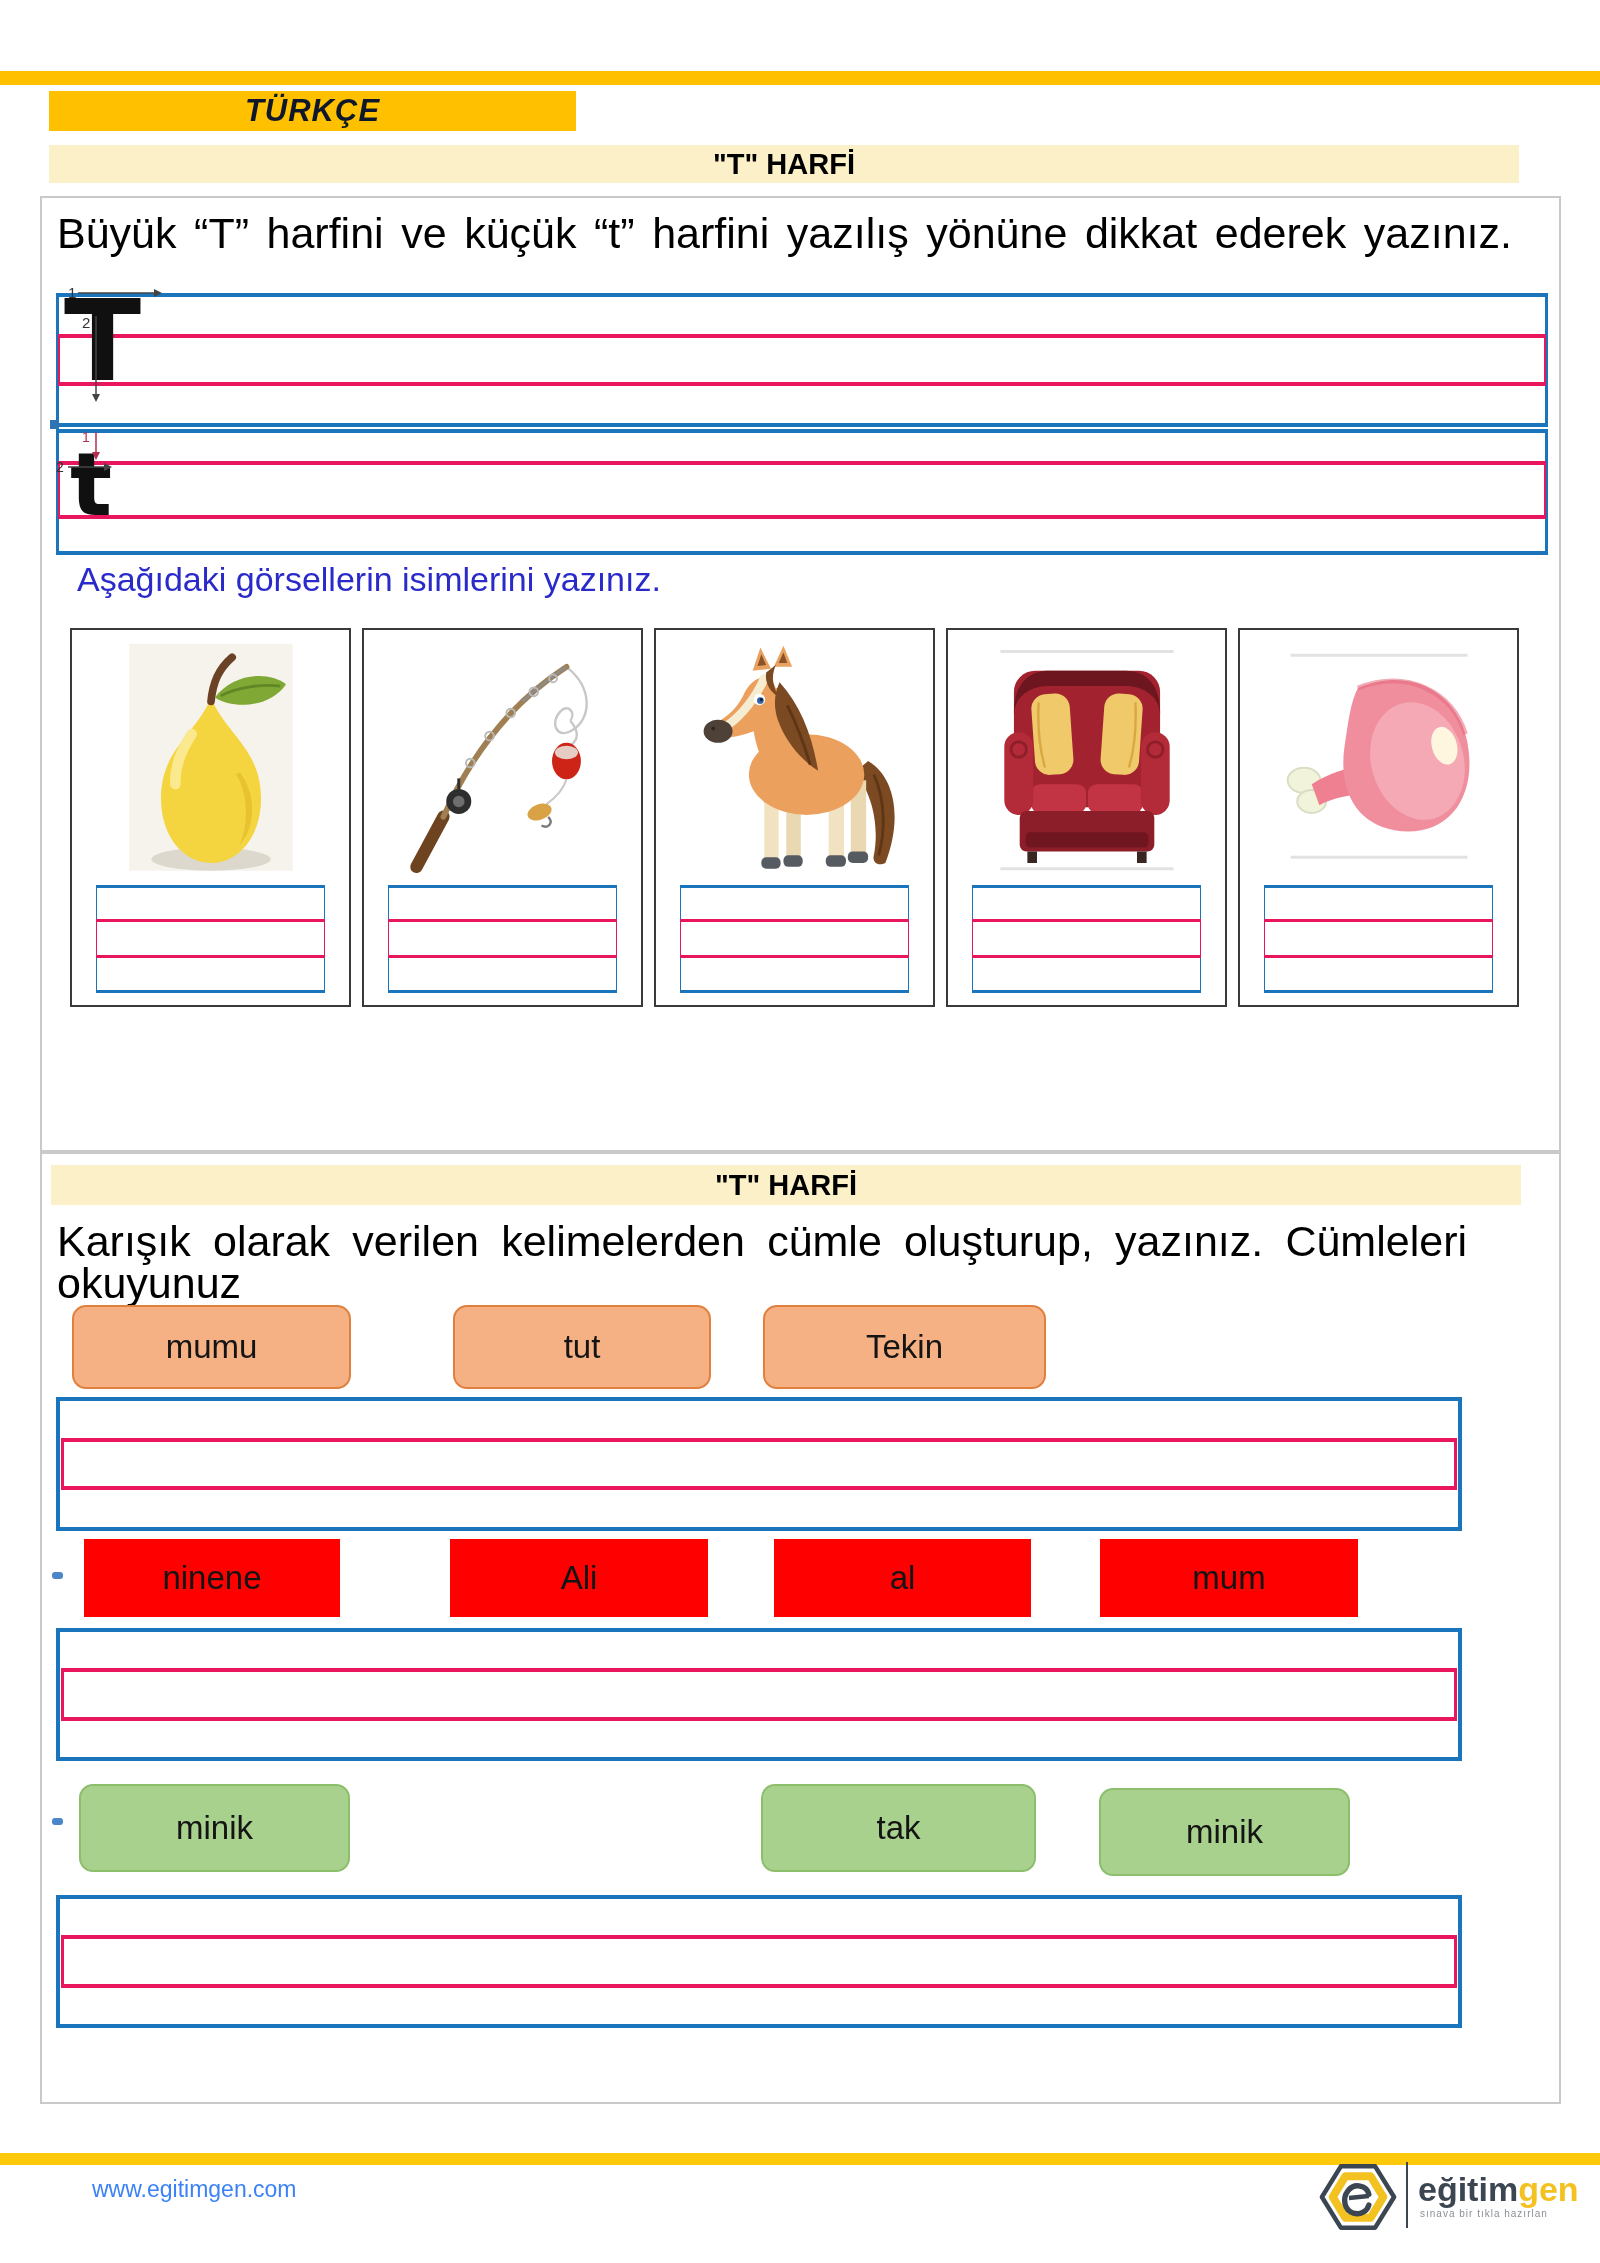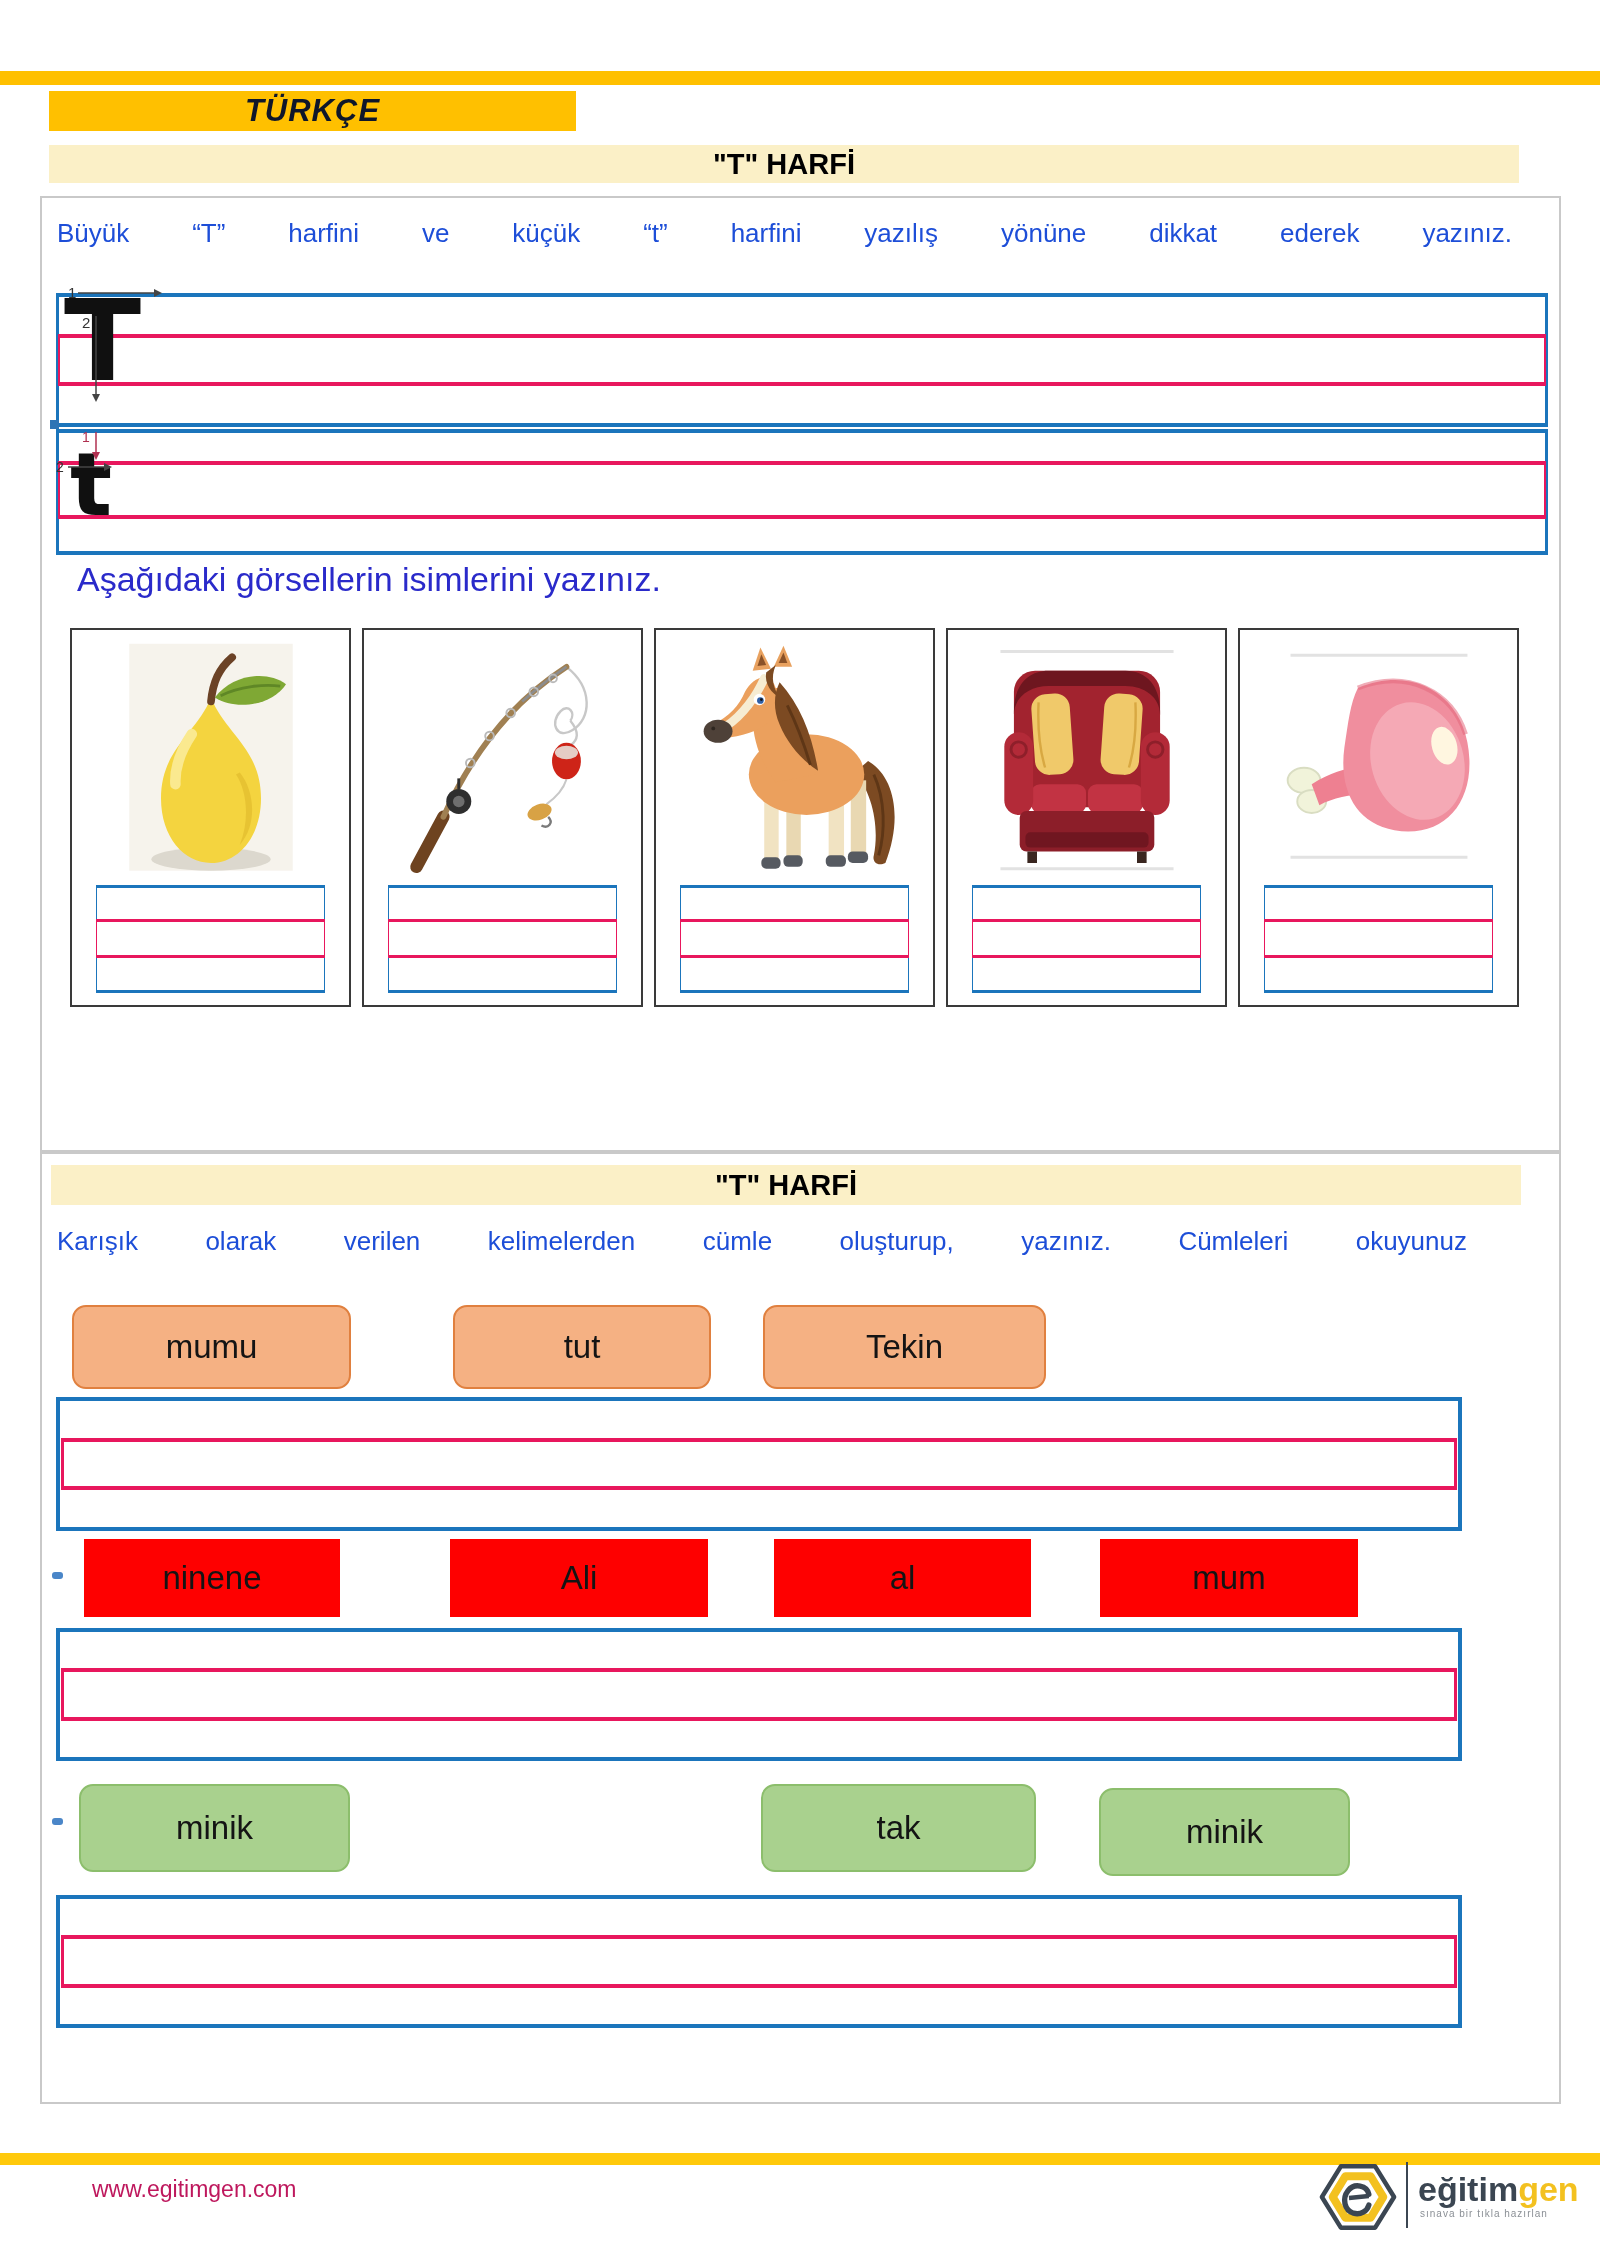--- a/index.html
+++ b/index.html
@@ -11,21 +11,21 @@
   .gold-bar{position:absolute;left:0;width:1600px;background:#FFC000;}
   .subject-box{position:absolute;left:49px;top:91px;width:527px;height:40px;background:#FFC000;
                display:flex;align-items:center;justify-content:center;}
   .subject-box span{color:#0f172a;font-weight:bold;font-style:italic;font-size:31px;letter-spacing:1px;}
   .title-bar{position:absolute;background:#FBF0C7;display:flex;align-items:center;justify-content:center;
              font-weight:bold;font-size:29px;color:#000;}
 
   
   .gray-box{position:absolute;left:40px;width:1517px;border:2px solid #C9C9C9;background:#fff;}
 
-  .instr{position:absolute;color:#1d4ed8;font-size:26px;line-height:42px;
+  .instr{position:absolute;color:#000000;font-size:43px;line-height:42px;
          text-align:justify;text-align-last:justify;}
   .instr-left{position:absolute;color:#2A2ACA;font-size:33px;}
 
   
   .wl{position:absolute;background:#fff;border:4px solid #1B75BC;border-left-width:3px;border-right-width:3px;}
   .wl .pink{position:absolute;left:-1px;right:-1px;top:29%;bottom:29%;
             border:4px solid #E8175D;border-left-width:2px;border-right-width:2px;}
   .wl-sm{position:absolute;background:#fff;border:3px solid #1B75BC;border-left-width:1px;border-right-width:1px;}
   .wl-sm .pink{position:absolute;left:-1px;right:-1px;top:30%;bottom:31%;
             border:3px solid #E8175D;border-left-width:1px;border-right-width:1px;}
@@ -39,21 +39,21 @@
   .word-card{position:absolute;display:flex;align-items:center;justify-content:center;
              font-size:33px;color:#141414;}
   .card-orange{background:#F5B183;border:2px solid #E0803F;border-radius:14px;}
   .card-red{background:#FE0000;}
   .card-green{background:#A9D18E;border:2px solid #8CBE6C;border-radius:14px;}
 
   .bullet{position:absolute;width:11px;height:7px;border-radius:3px;background:#4A86C8;}
   .mini-sq{position:absolute;width:9px;height:9px;background:#2E74B5;}
 
   
-  .footer-url{position:absolute;left:92px;top:2176px;font-size:23px;color:#be185d;}
+  .footer-url{position:absolute;left:92px;top:2176px;font-size:23px;color:#3b82f6;}
   .logo-wrap{position:absolute;left:1316px;top:2160px;width:250px;height:74px;}
   .logo-divider{position:absolute;left:90px;top:2px;width:2px;height:66px;background:#3B4652;}
   .logo-text{position:absolute;left:102px;top:10px;font-size:34px;font-weight:bold;color:#3B4652;white-space:nowrap;}
   .logo-text .gen{color:#F3C120;}
   .logo-tagline{position:absolute;left:104px;top:48px;font-size:10px;color:#8B9096;letter-spacing:1px;}
 </style>
 </head>
 <body>
 
 <div class="page">

